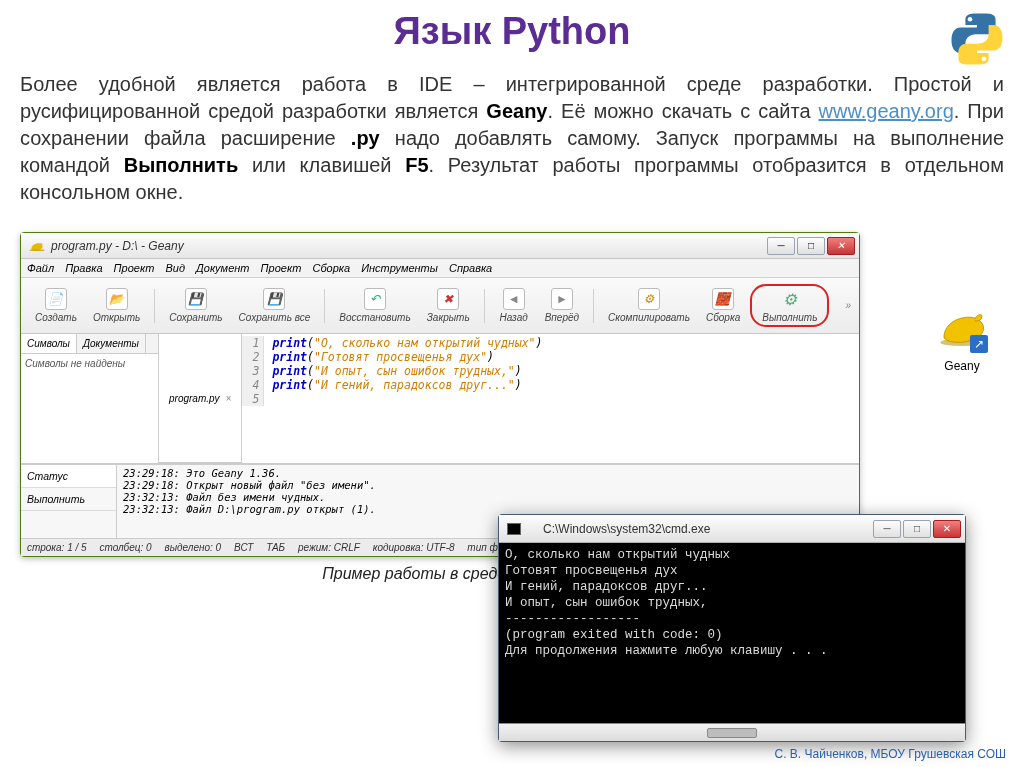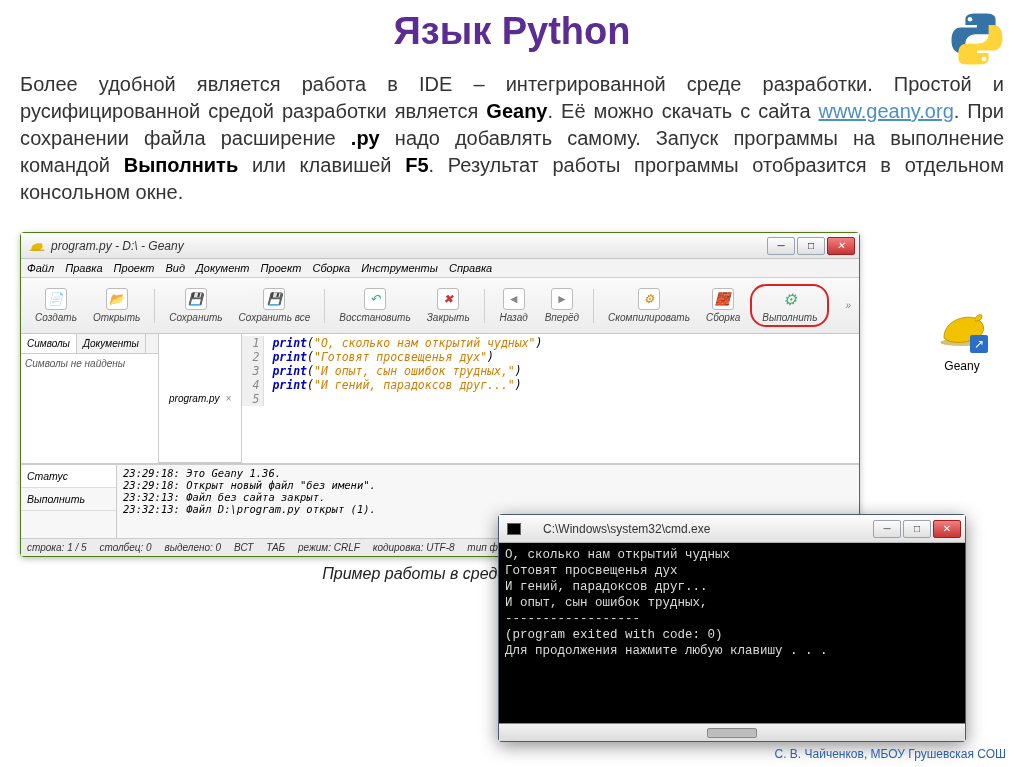--- a/index.html
+++ b/index.html
@@ -264,21 +264,21 @@
     </div>
 
     <div class="bottom">
       <div class="bottom-tabs">
         <div class="btab active">Статус</div>
         <div class="btab">Выполнить</div>
       </div>
       <div class="msgs" id="msg-lines">
           <div class="msgline">23:29:18: Это Geany 1.36.</div>
           <div class="msgline">23:29:18: Открыт новый файл "без имени".</div>
-          <div class="msgline">23:32:13: Файл без сайта закрыт.</div>
+          <div class="msgline">23:32:13: Файл без имени чудных.</div>
           <div class="msgline">23:32:13: Файл D:\program.py открыт (1).</div>
         </div>
     </div>
 
     <div class="statusbar">
       <span>строка: 1 / 5</span>
       <span>столбец: 0</span>
       <span>выделено: 0</span>
       <span>ВСТ</span>
       <span>ТАБ</span>

